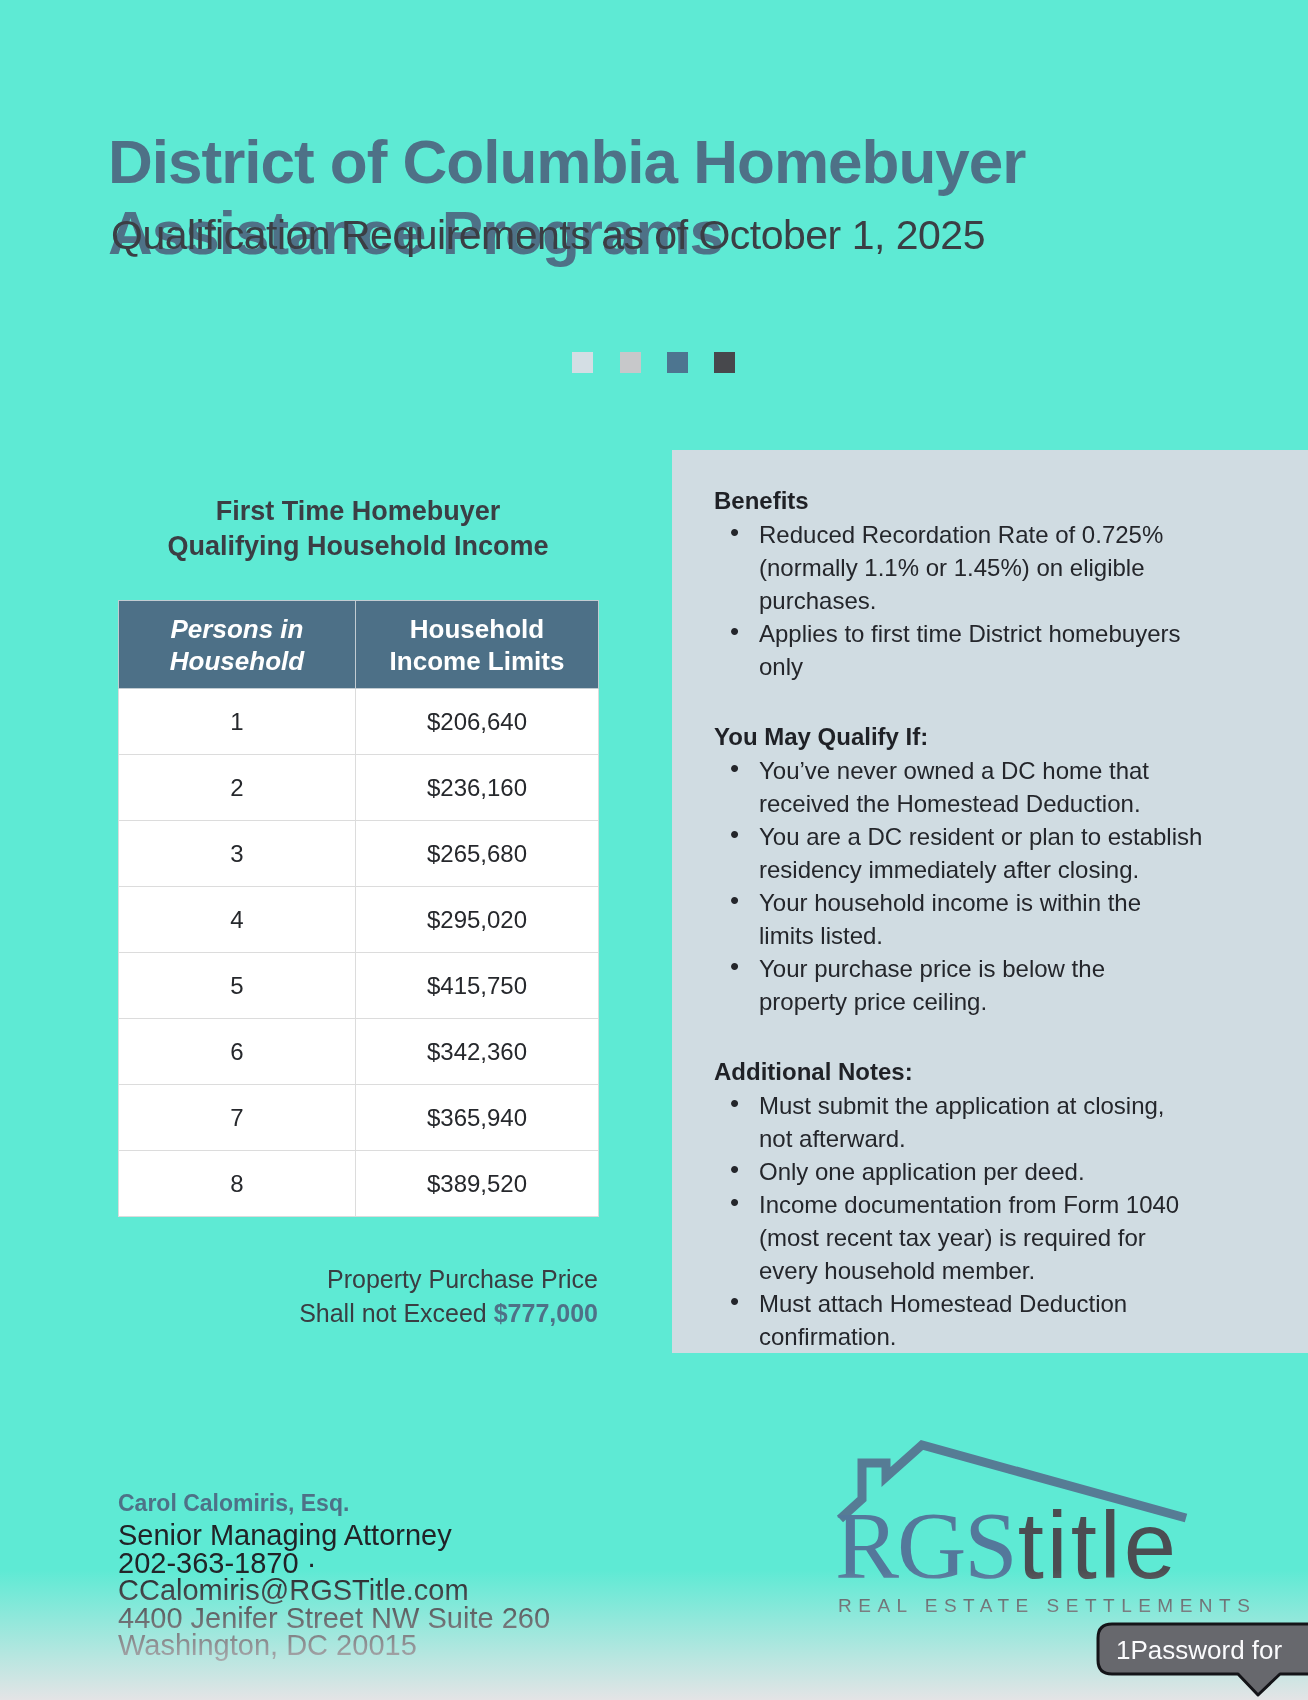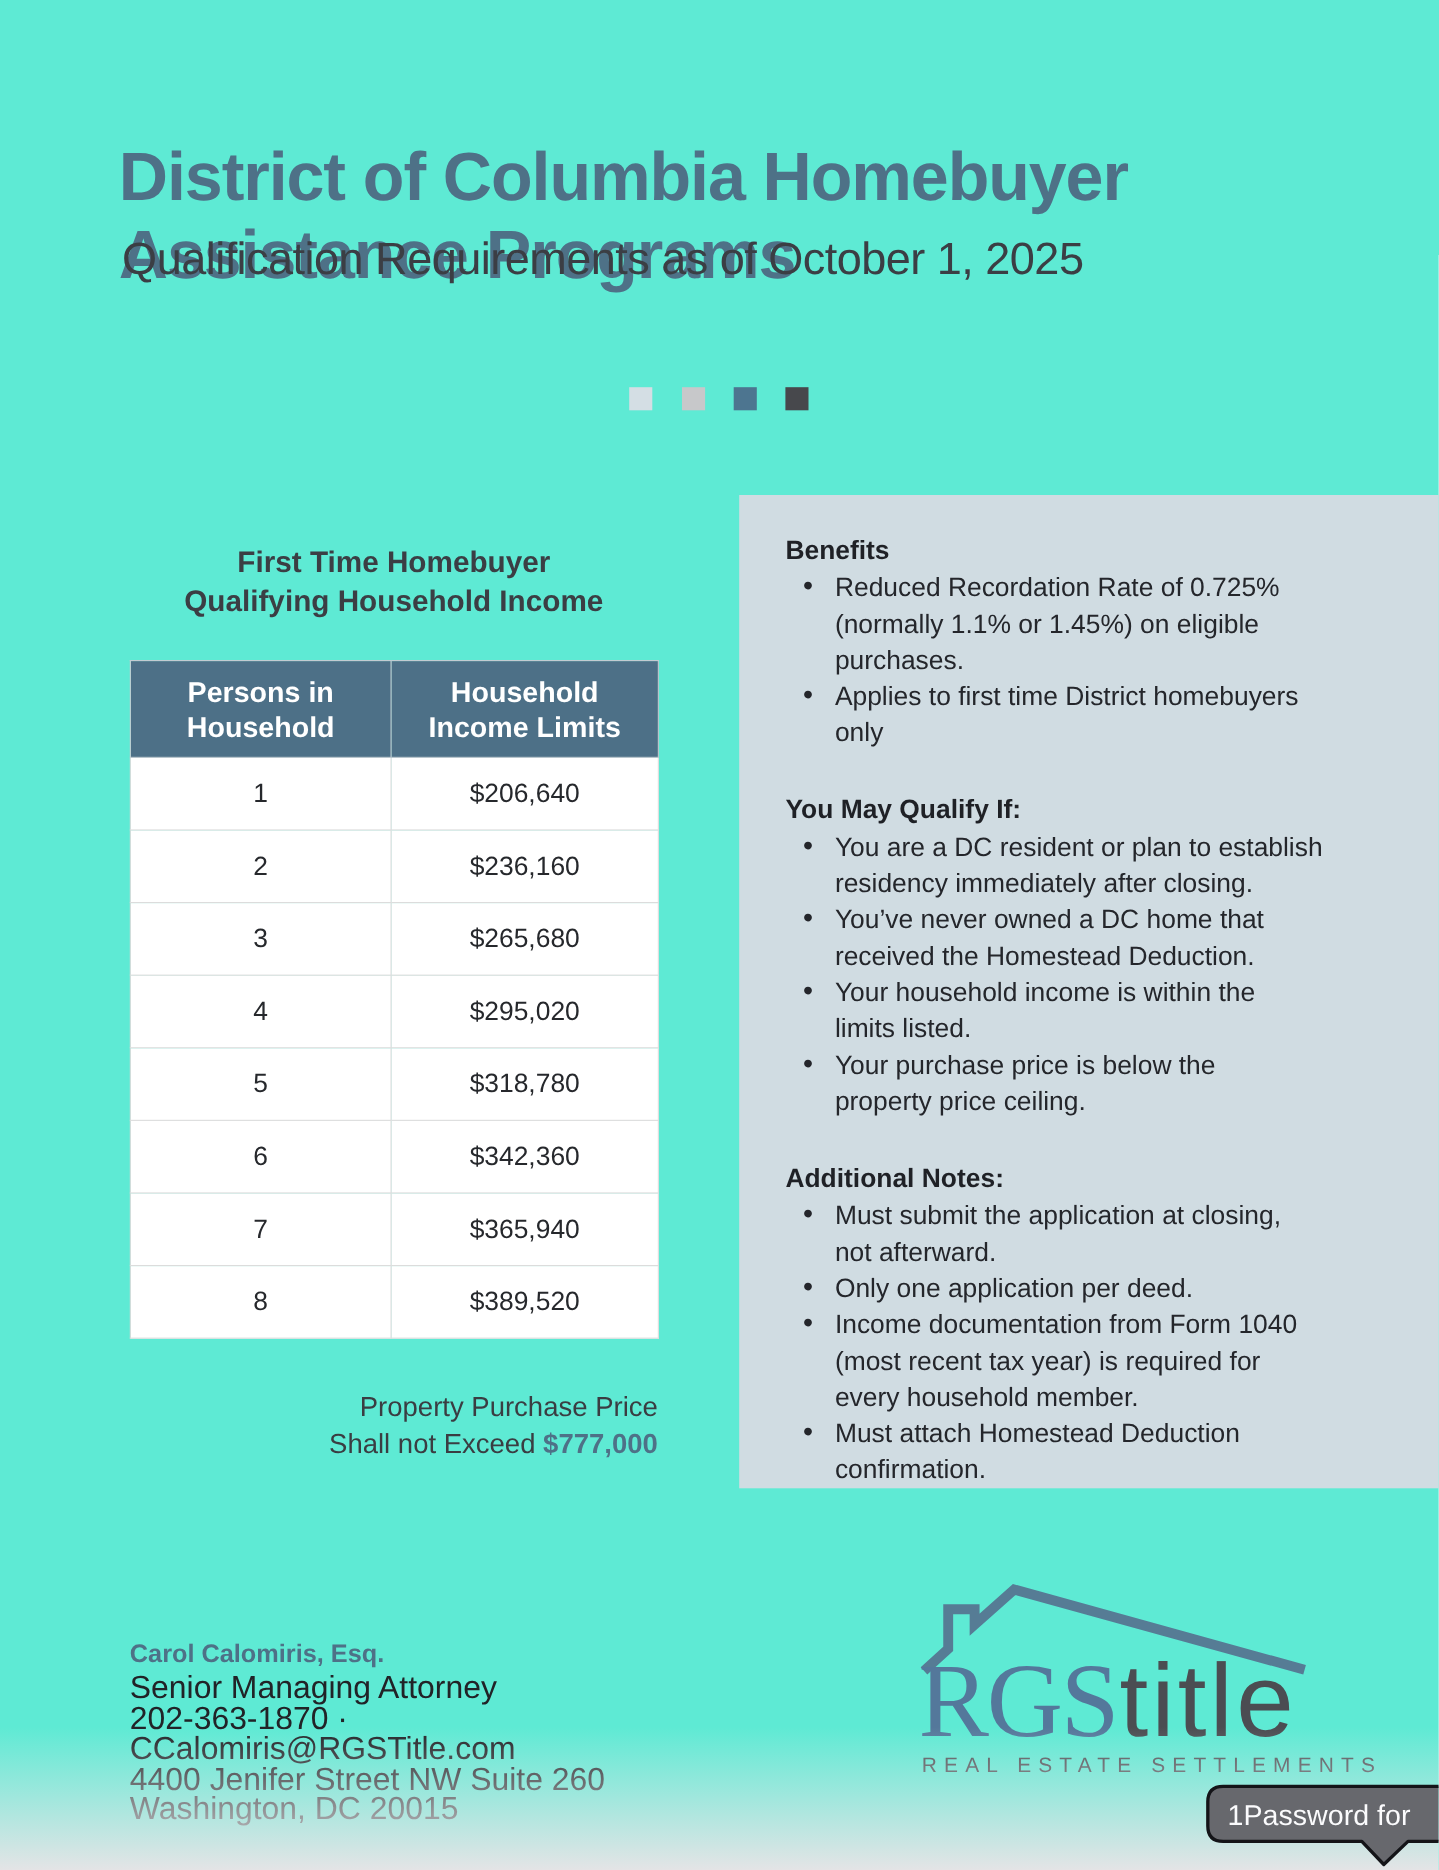--- a/index.html
+++ b/index.html
@@ -27,21 +27,21 @@
   }
   #income-table{
     position:absolute;left:118px;top:600px;width:481px;
     border-collapse:collapse;table-layout:fixed;
   }
   #income-table th{
     background:#4d7087;color:#ffffff;font-weight:bold;font-size:26px;
     line-height:32px;height:85px;text-align:center;vertical-align:middle;
     border:1px solid #c2ccd2;
   }
-  #income-table th:first-child{width:234px;}
+  #income-table th:first-child{width:234px;font-style:italic;}
   #income-table td{
     height:63px;font-size:24px;text-align:center;vertical-align:middle;
     border:1px solid #dcdcdc;color:#26282c;background:#fff;
   }
   #price-note{
     position:absolute;left:118px;top:1262px;width:480px;text-align:right;
     font-size:25px;line-height:34px;color:#3a3d42;
   }
   #price-amount{font-weight:bold;color:#4e7187;}
   
@@ -130,21 +130,21 @@
         <tr>
         <td>3</td>
         <td>$265,680</td>
       </tr>
         <tr>
         <td>4</td>
         <td>$295,020</td>
       </tr>
         <tr>
         <td>5</td>
-        <td>$318,780</td>
+        <td>$415,750</td>
       </tr>
         <tr>
         <td>6</td>
         <td>$342,360</td>
       </tr>
         <tr>
         <td>7</td>
         <td>$365,940</td>
       </tr>
         <tr>
@@ -166,24 +166,24 @@
           <li>Reduced Recordation Rate of 0.725%
 (normally 1.1% or 1.45%) on eligible
 purchases.</li>
           <li>Applies to first time District homebuyers
 only</li>
         </ul>
     </div>
     <div class="panel-section">
       <h3>You May Qualify If:</h3>
       <ul>
+          <li>You’ve never owned a DC home that
+received the Homestead Deduction.</li>
           <li>You are a DC resident or plan to establish
 residency immediately after closing.</li>
-          <li>You’ve never owned a DC home that
-received the Homestead Deduction.</li>
           <li>Your household income is within the
 limits listed.</li>
           <li>Your purchase price is below the
 property price ceiling.</li>
         </ul>
     </div>
     <div class="panel-section">
       <h3>Additional Notes:</h3>
       <ul>
           <li>Must submit the application at closing,

